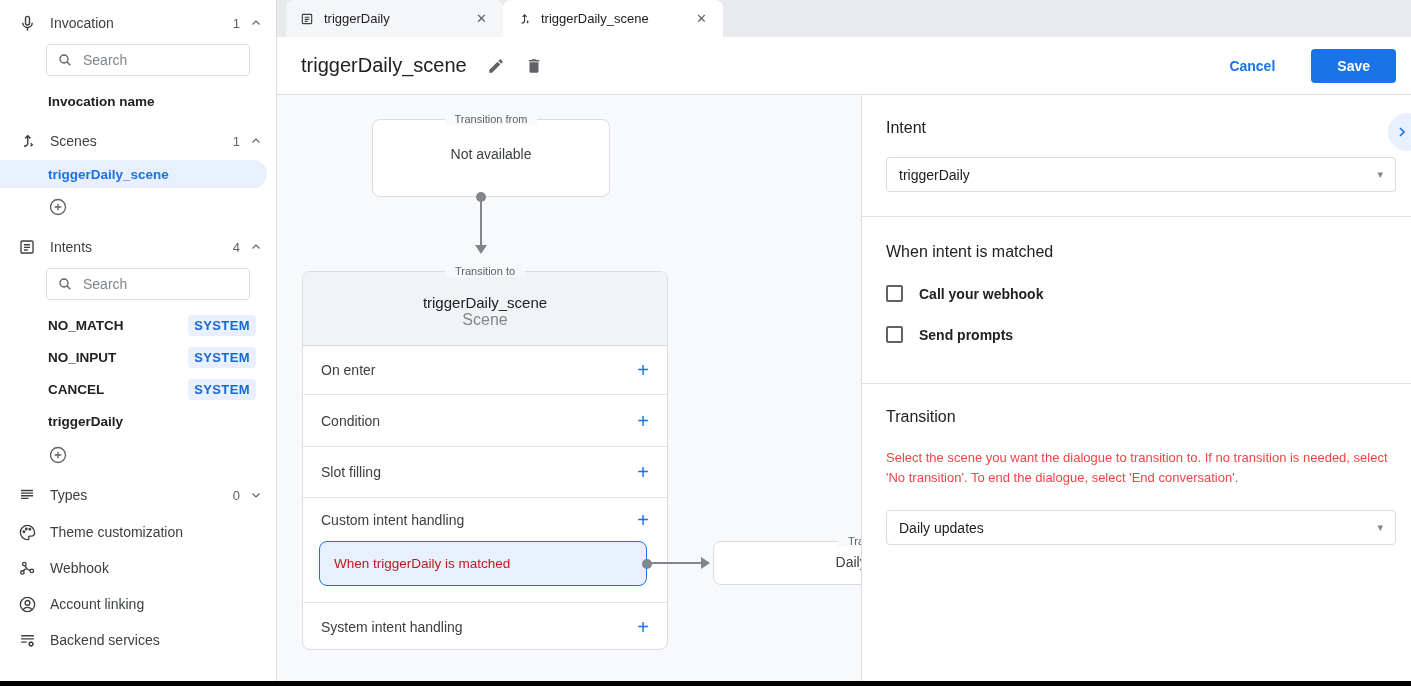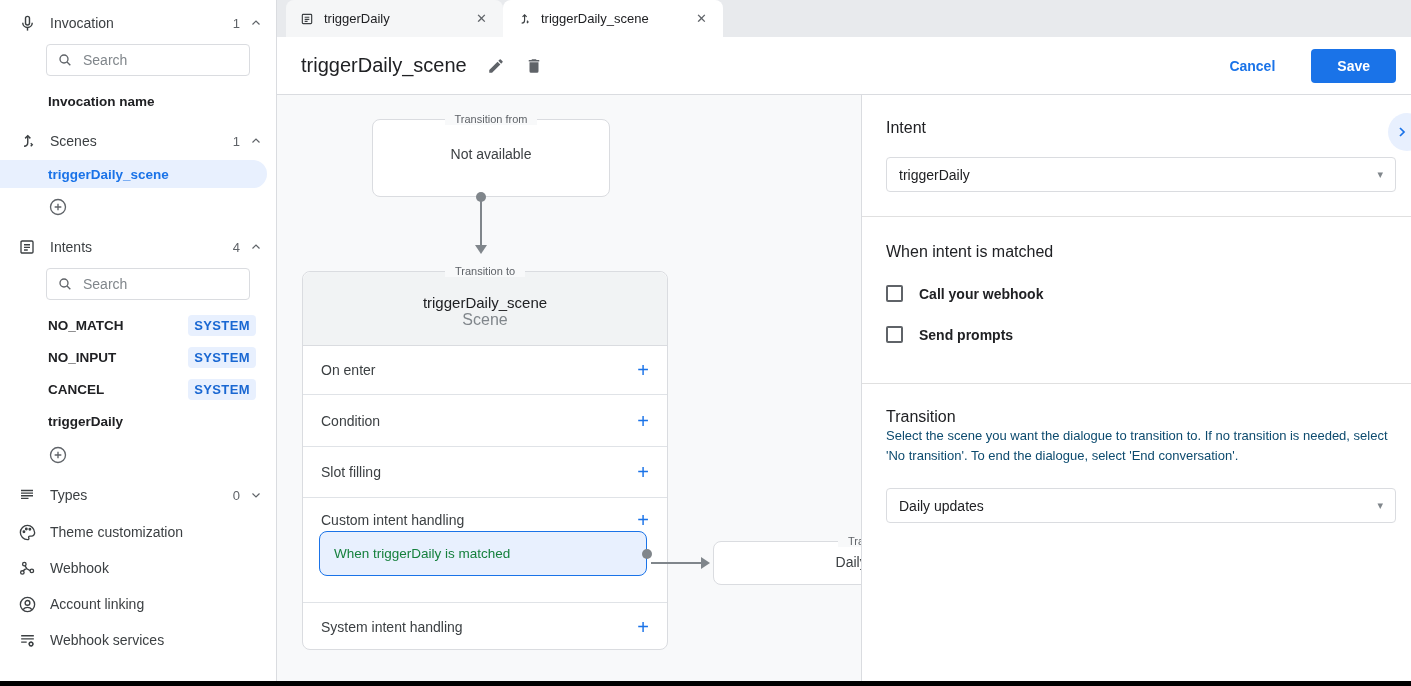--- a/index.html
+++ b/index.html
@@ -80,23 +80,23 @@
   .scene-head .sc-title { font-size:15px; color:#202124; margin-top:6px; }
   .scene-head .sc-sub { font-size:16px; color:#80868b; }
   .scene-row { display:flex; align-items:center; padding:0 18px; border-bottom:1px solid #e0e3e7;
     font-size:14px; color:#3c4043; }
   .scene-row .spacer { flex:1; }
   .row-plus { color:#1a73e8; font-size:20px; font-weight:400; cursor:pointer; line-height:1; }
   .r1 { height:49px; } .r2 { height:52px; } .r3 { height:51px;justify-content:space-between; }
   .r-custom { height:105px; flex-direction:column; align-items:stretch; justify-content:flex-start; padding-top:12px; }
   .r-custom .crow { display:flex; align-items:center; }
   .r-sys { height:48px; border-bottom:none; }
-  .handler-box { margin-top:1px; margin-left:-2px; margin-right:2px; height:45px;
+  .handler-box { margin-top:11px; margin-left:-2px; margin-right:2px; height:45px;
     background:#e8f0fe; border:1.5px solid #1a73e8; border-radius:8px; display:flex;
-    align-items:center; padding:0 14px; font-size:13.5px; color:#15803d; cursor:pointer; position:relative; }
+    align-items:center; padding:0 14px; font-size:13.5px; color:#b91c1c; cursor:pointer; position:relative; }
   .h-dot { position:absolute; right:-6px; top:17px; width:10px; height:10px; border-radius:50%; background:#80868b; }
   .h-line { position:absolute; left:374px; top:467px; width:52px; height:2px; background:#80868b; }
   .h-arrow { position:absolute; left:424px; top:462px; width:0; height:0;
     border-top:6px solid transparent; border-bottom:6px solid transparent; border-left:9px solid #80868b; }
   .target-box { left:436px; top:446px; width:330px; height:44px; }
   .target-content { display:flex; justify-content:center; margin-top:12px; font-size:14px; color:#3c4043; }
 
   
   .panel { flex:1; background:#fff; border-left:1px solid #dadce0; position:relative; overflow:hidden; }
   .panel-section { padding:24px 15px 24px 24px; }
@@ -105,21 +105,21 @@
   .dropdown { margin-top:20px; height:35px; border:1px solid #dadce0; border-radius:4px;
     display:flex; align-items:center; padding:0 12px; font-size:14px; color:#202124; cursor:pointer; }
   .dropdown .spacer { flex:1; }
   .dd-caret { color:#80868b; font-size:11px; }
   .collapse-btn { position:absolute; top:18px; right:-15px; width:38px; height:38px;
     border-radius:50%; background:#e8f0fe; display:flex; align-items:center; padding-left:6px; cursor:pointer; }
   .check-row { display:flex; align-items:center; margin-top:24px; cursor:pointer; }
   .checkbox { width:17px; height:17px; border:2px solid #5f6368; border-radius:2px;
     margin-right:16px; background:#fff; }
   .check-label { font-size:14px; font-weight:700; color:#202124; }
-  .panel-desc { font-size:13px; color:#0c4a6e; line-height:1.55; margin-top:0; max-width:527px; }
+  .panel-desc { font-size:13px; color:#ef4444; line-height:1.55; margin-top:22px; max-width:527px; }
   .sec2 { padding-top:26px; padding-bottom:40px; }
   .sec3 .dropdown { margin-top:22px; }
 
   .bottom-strip { width:1411px; height:5px; background:#000; }
 
   svg { display:block; }
 </style>
 </head>
 <body>
 
@@ -285,21 +285,21 @@
       <span class="slabel">Account linking</span>
     </div>
     <div class="side-link">
       <span class="sicon">
         <svg width="19" height="19" viewBox="0 0 24 24" fill="none" stroke="#3c4043" stroke-width="1.7">
           <path d="M4 6h16M4 10h16M4 14h7"></path>
             <circle cx="16.5" cy="16.5" r="2.3"></circle>
           <path d="M16.5 12.8v1.4M16.5 18.8v1.4M13 16.5h1.4M18.6 16.5H20M14 14l1 1M18 18l1 1M19 14l-1 1M15 18l-1 1" stroke-width="1.3"></path>
           </svg>
       </span>
-      <span class="slabel">Webhook services</span>
+      <span class="slabel">Backend services</span>
     </div>
   </aside>
 
   <div class="content">
 
     <div class="tabstrip">
       <div class="tab inactive">
         <span class="ticon">
           <svg width="14" height="14" viewBox="0 0 24 24" fill="none" stroke="#3c4043" stroke-width="2">
             <rect x="4" y="4" width="16" height="16" rx="1.5"></rect>

